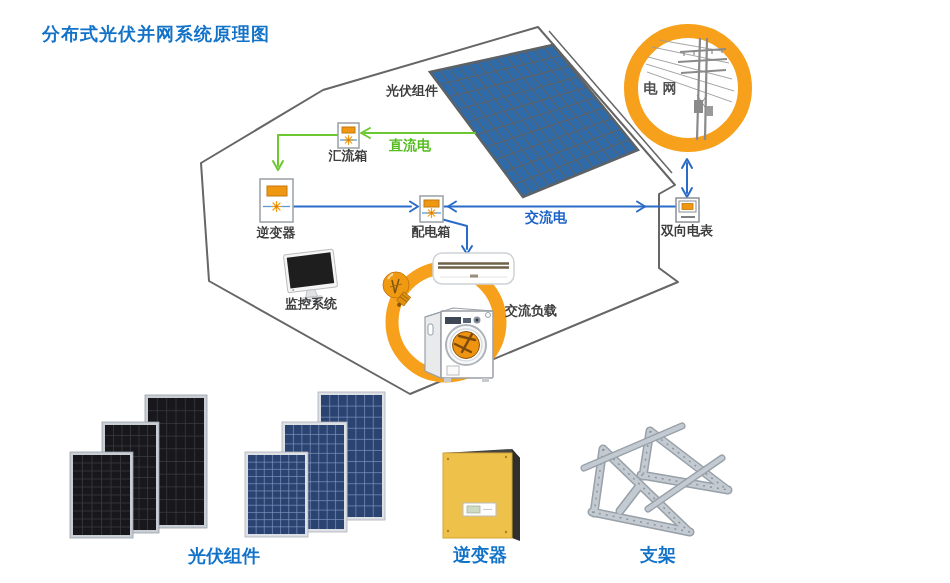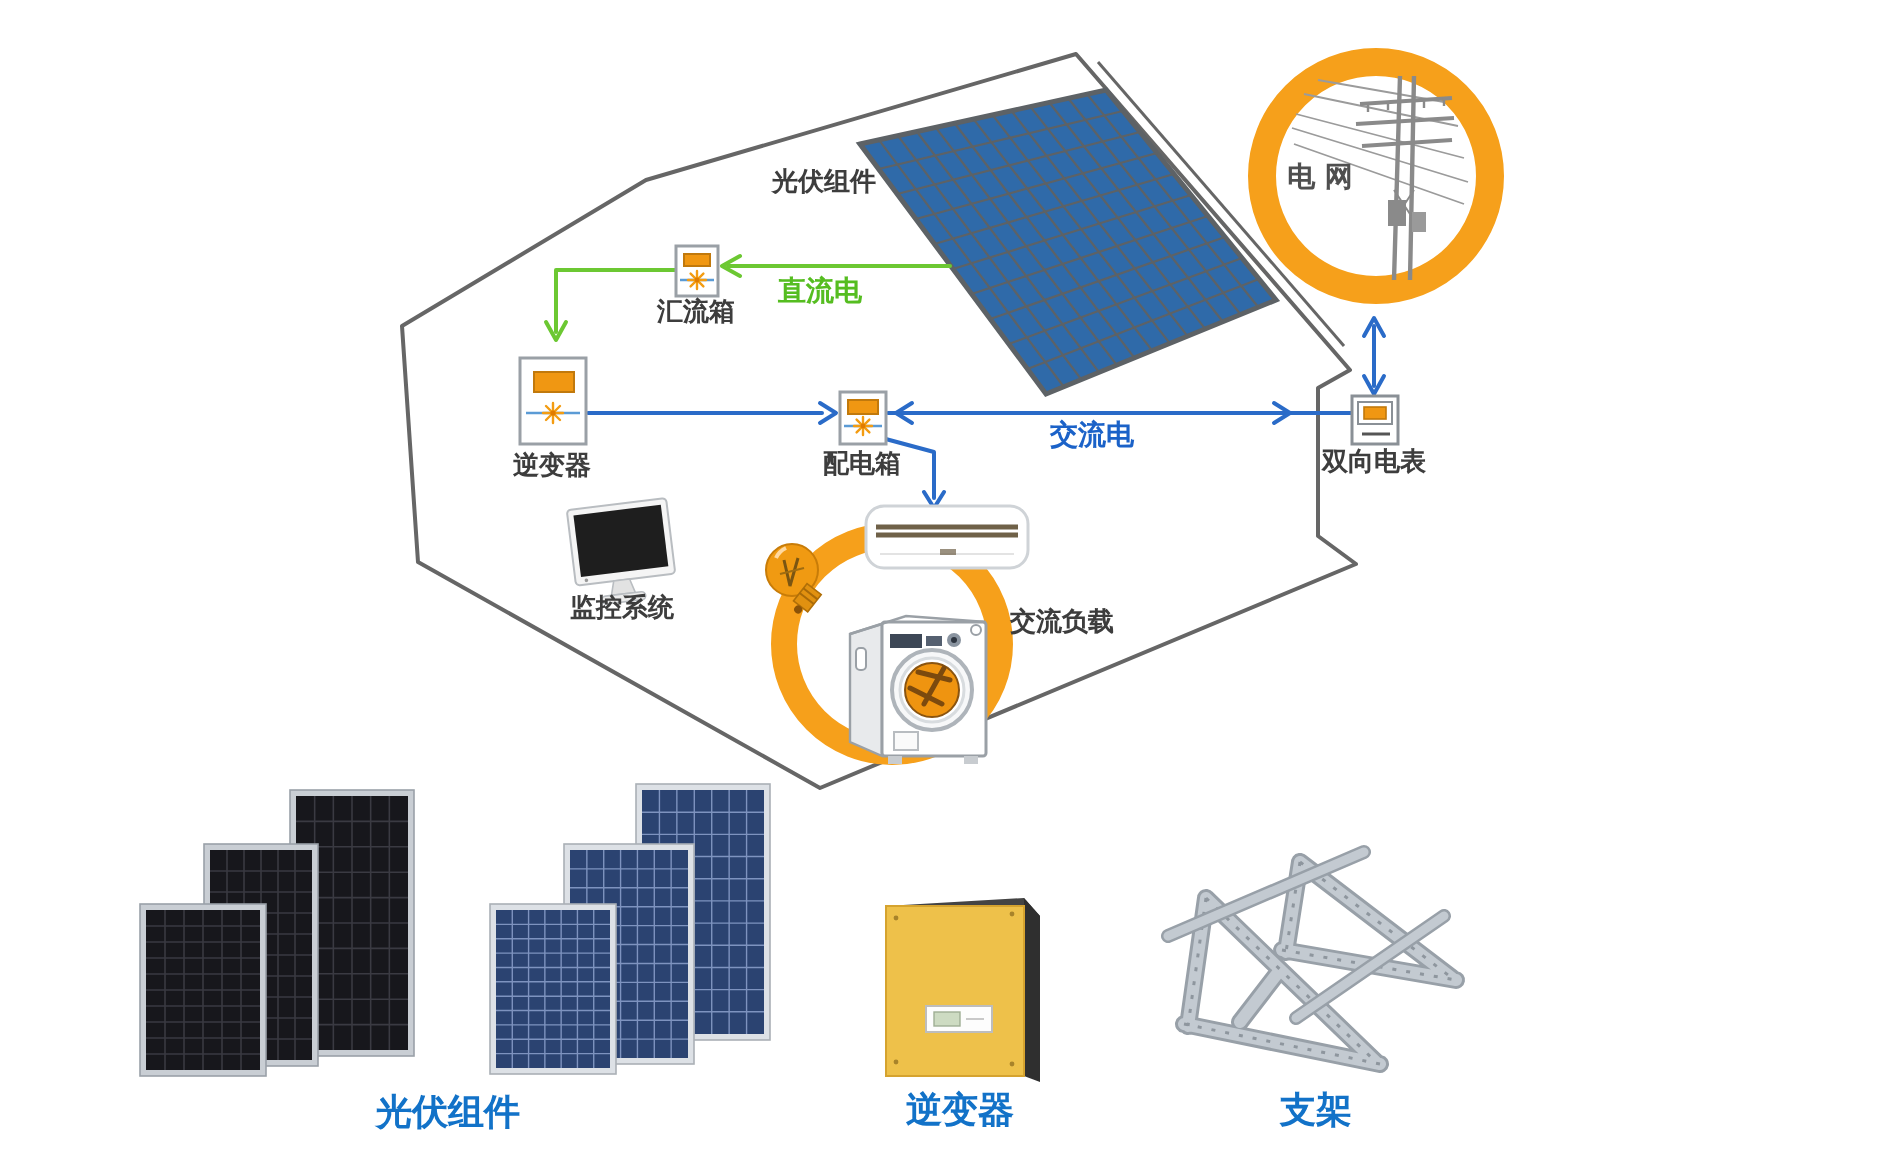--- a/index.html
+++ b/index.html
@@ -27,20 +27,21 @@
   .pole{stroke:#8a8a8a;fill:none;}
   .polewire{stroke:#9b9b9b;stroke-width:0.9;fill:none;}
   .barOut{stroke:#98a0a8;stroke-width:9;stroke-linecap:round;fill:none;}
   .barIn{stroke:#c3cad1;stroke-width:6;stroke-linecap:round;fill:none;}
   .barHole{stroke:#8e969e;stroke-width:1.5;stroke-dasharray:2 5;fill:none;}
 </style>
 </head>
 <body>
 
 <div class="stage">
+  <div class="title">分布式光伏并网系统原理图</div>
 
   <svg id="scene" width="950" height="583" viewBox="0 0 950 583">
 
     <g>
       <path class="house" d="M538,27 L323,90 L201,163 L209,281 L410,394 L678,282 L659,268 L659,194 L675,185 Z"></path>
       <path class="house" style="stroke-width:1.5" d="M549,31 L672,173"></path>
     </g>
 
     <g>
       <polygon points="430,72 553,45 638,150 523,197" fill="#2f6aa9" stroke="#5d6266" stroke-width="2.5"></polygon>

